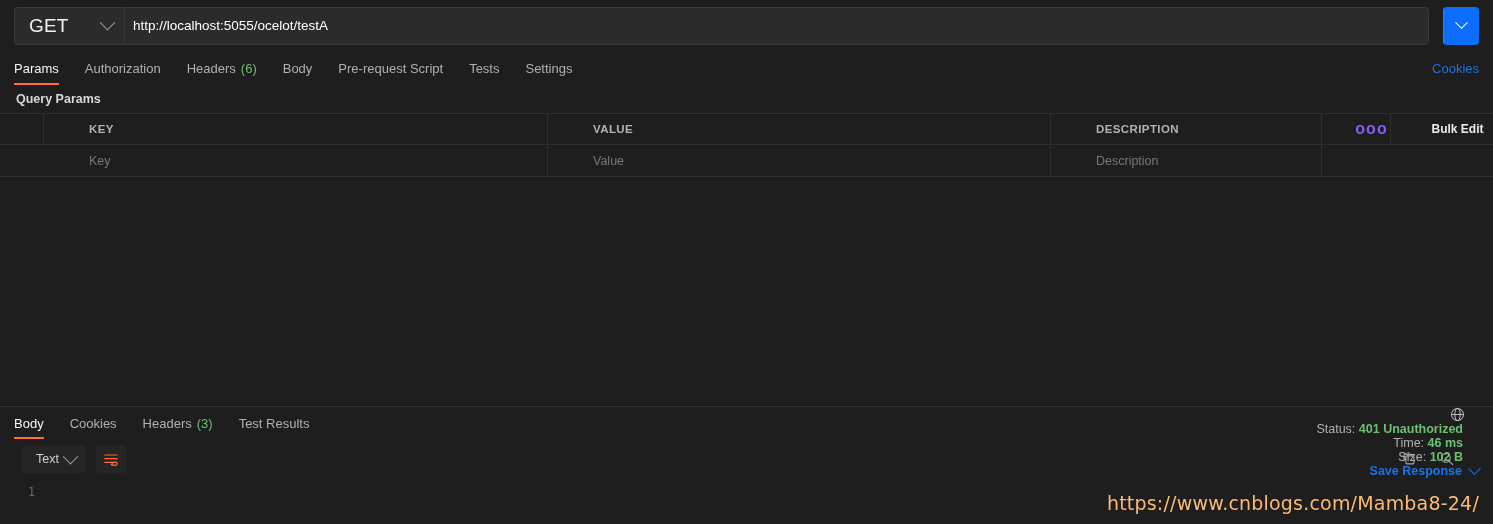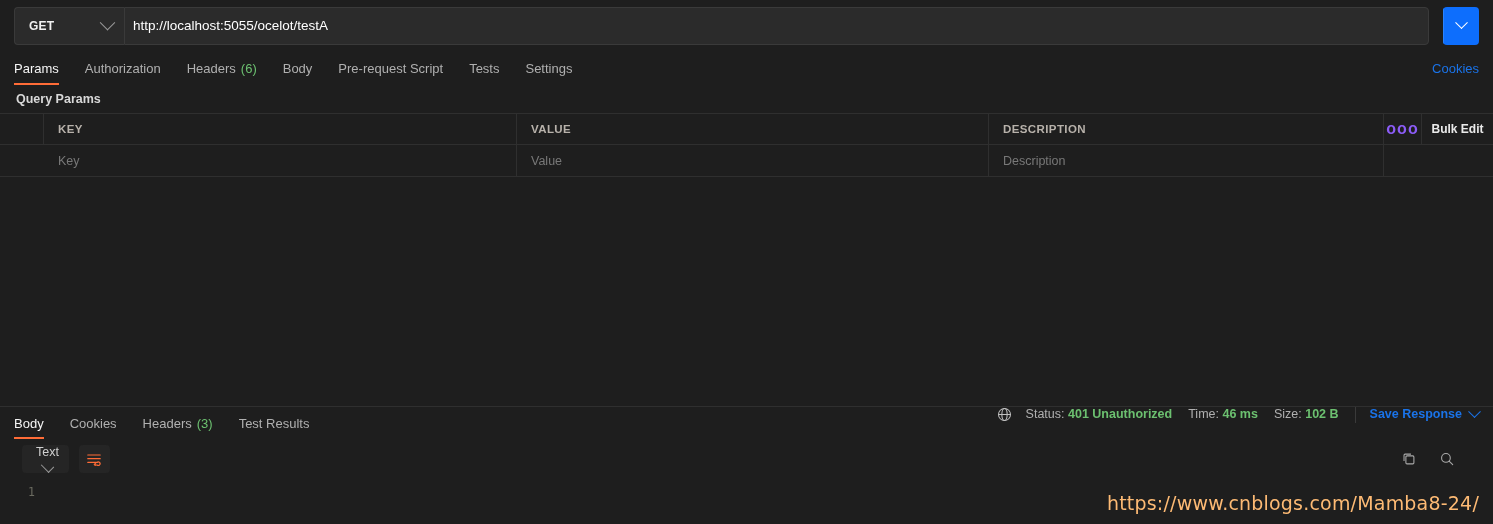--- a/index.html
+++ b/index.html
@@ -28,22 +28,22 @@
     border: 1px solid #3a3a3a;
     border-right: none;
     border-radius: 4px 0 0 4px;
     display: flex;
     align-items: center;
     justify-content: space-between;
     padding: 0 11px 0 14px;
     cursor: pointer;
   }
   .method-select .m-label {
-    font-size: 12px;
-    font-weight: bold;
+    font-size: 19px;
+    font-weight: normal;
     color: #f0f0f0;
     letter-spacing: .2px;
   }
   .chev {
     width: 11px; height: 11px;
     border-right: 1.6px solid #9a9a9a;
     border-bottom: 1.6px solid #9a9a9a;
     transform: rotate(45deg) translate(-2px,-2px);
   }
   .url-input {
@@ -146,20 +146,21 @@
     color: #d8d8d8;
   }
   .params-table {
     border-top: 1px solid #2f2f2f;
     border-bottom: 1px solid #2f2f2f;
   }
   .ptr {
     display: flex;
     height: 31px;
     align-items: stretch;
+    gap: 31px;
   }
   .ptr.header { border-bottom: 1px solid #2f2f2f; }
   .pcell {
     display: flex;
     align-items: center;
     padding: 0 10px;
     border-right: 1px solid #2f2f2f;
     font-size: 12px;
     overflow: hidden;
     white-space: nowrap;
@@ -189,24 +190,25 @@
   .resp-tabs {
     height: 33px;
     display: flex;
     align-items: stretch;
     padding: 0 14px;
     border-top: 1px solid #2f2f2f;
   }
   .resp-meta {
     margin-left: auto;
     display: flex;
-    align-items: flex-start;
+    align-items: flex-end;
     gap: 0;
     font-size: 12.5px;
     color: #b0b0b0;
+    flex-direction: column;
   }
   .globe-icon { margin-right: 14px; display: flex; align-items: center; }
   .meta-item { margin-right: 16px; white-space: nowrap; }
   .meta-item .mval { color: #6cc070; font-weight: bold; }
   .meta-sep { width: 1px; height: 16px; background: #3a3a3a; margin-right: 14px; }
   .save-resp {
     display: flex;
     align-items: center;
     color: #1a73e8;
     font-weight: bold;
@@ -246,21 +248,20 @@
   .fmt-select {
     margin-left: 10px;
     height: 28px;
     background: #252525;
     border-radius: 4px;
     display: flex;
     align-items: center;
     padding: 0 10px 0 14px;
     gap: 6px;
     cursor: pointer;
-    flex-direction: column;
   }
   .fmt-select .f-label { font-size: 12.5px; color: #d0d0d0; }
   .wrap-btn {
     margin-left: 10px;
     width: 31px; height: 28px;
     background: #252525;
     border-radius: 4px;
     display: flex;
     align-items: center;
     justify-content: center;

